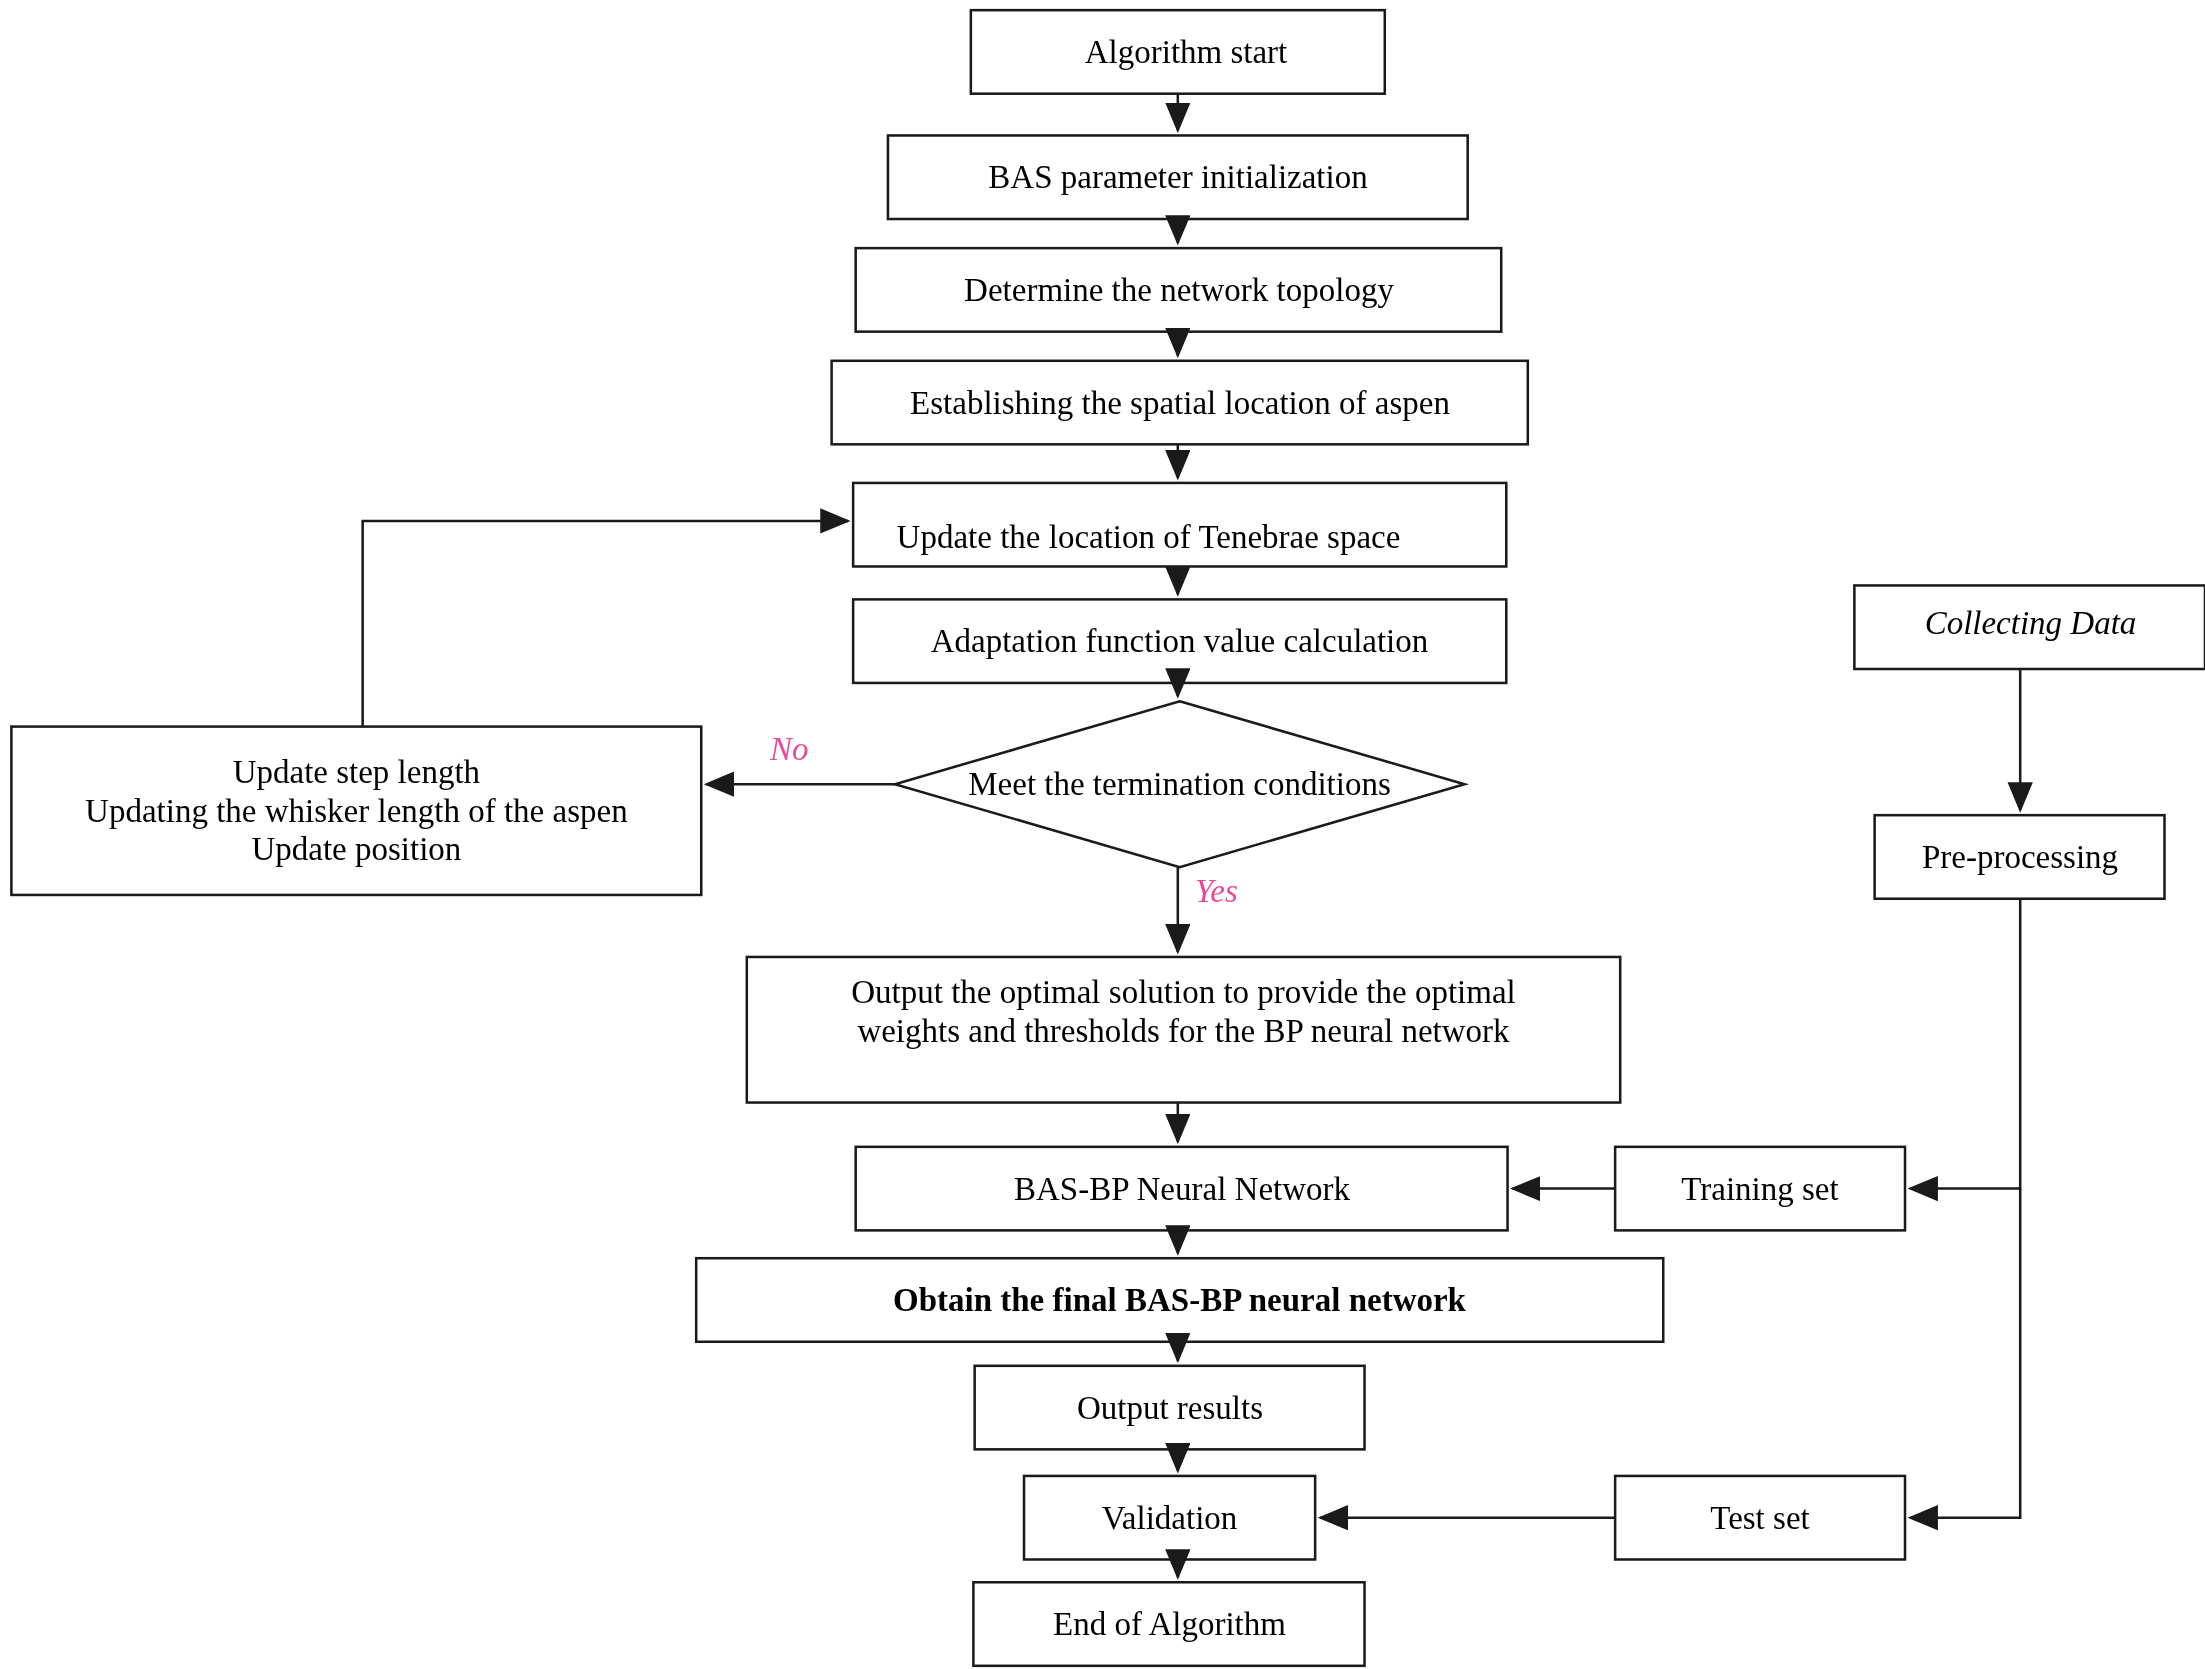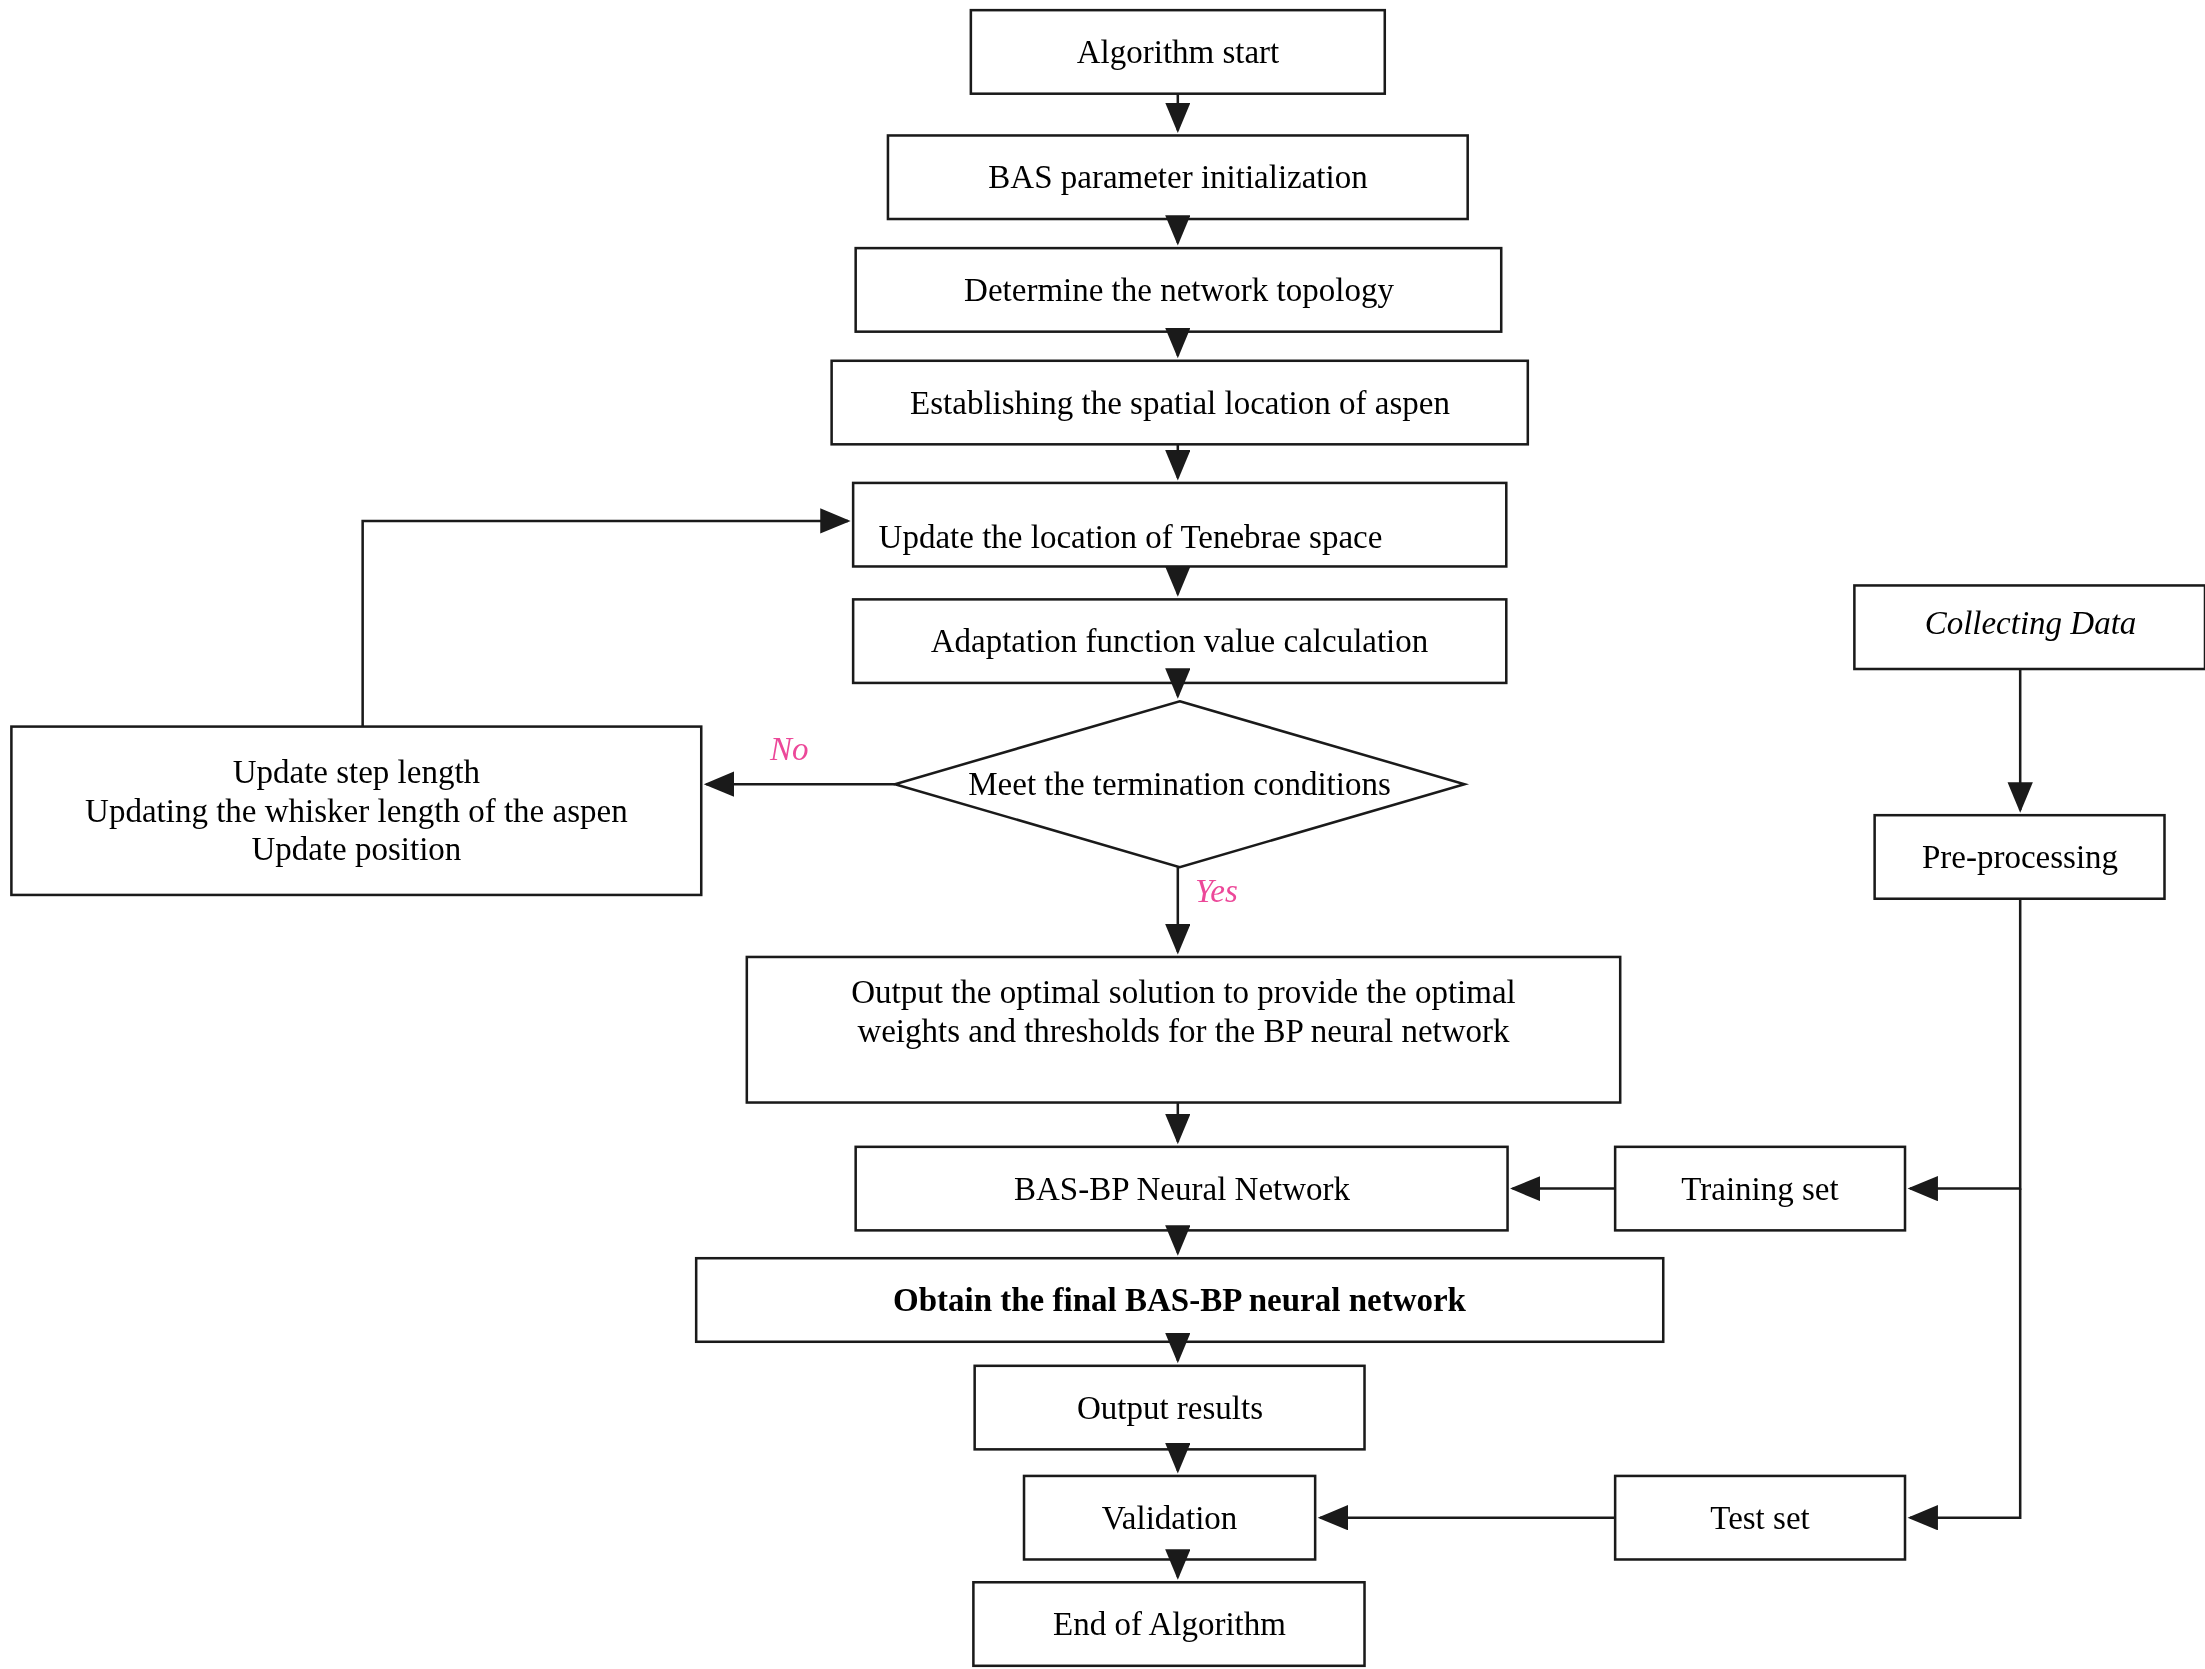--- a/index.html
+++ b/index.html
@@ -103,25 +103,25 @@
     <path class="edge" marker-end="url(#arrow)" d="M1861,2120 L1861,2150"></path>
     <path class="edge" marker-end="url(#arrow)" d="M1861,2290 L1861,2324"></path>
     <path class="edge" marker-end="url(#arrow)" d="M1861,2464 L1861,2492"></path>
     <path class="edge" marker-end="url(#arrow)" d="M3192,1057 L3192,1280"></path>
     <path class="edge" marker-end="url(#arrow)" d="M3192,1420 L3192,1878 L3018,1878"></path>
     <path class="edge" marker-end="url(#arrow)" d="M3192,1878 L3192,2398 L3018,2398"></path>
     <path class="edge" marker-end="url(#arrow)" d="M2552,1878 L2390,1878"></path>
     <path class="edge" marker-end="url(#arrow)" d="M2552,2398 L2086,2398"></path>
   </svg>
 
-  <div class="node-label" style="left:971px; top:10px;   width:414px;  height:84px;">Algorithm start</div>
+  <div class="node-label" style="left:971px; top:10px;   width:414px;  height:84px;padding-left:8px;">Algorithm start</div>
   <div class="node-label" style="left:888px; top:135px;  width:580px;  height:84px;">BAS parameter initialization</div>
   <div class="node-label" style="left:856px; top:248px;  width:646px; height:84px;">Determine the network topology</div>
   <div class="node-label" style="left:832px; top:361px;  width:696px; height:84px;">Establishing the spatial location of aspen</div>
-  <div class="node-label" style="left:804px; top:483px;  width:653px; height:108px;">Update the location of Tenebrae space</div>
+  <div class="node-label" style="left:822px; top:483px;  width:653px; height:108px;">Update the location of Tenebrae space</div>
   <div class="node-label" style="left:853px; top:599px;  width:653px; height:84px;">Adaptation function value calculation</div>
   <div class="node-label" style="left:882px; top:746px; width:595px;  height:77px;">Meet the termination conditions</div>
   <div class="node-label" style="left:11.4px;   top:727px; width:690px; height:168px;">Update step length
 Updating the whisker length of the aspen
 Update position</div>
   <div class="node-label" style="left:747px; top:957px; width:873px; height:110px;">Output the optimal solution to provide the optimal
 weights and thresholds for the BP neural network</div>
   <div class="node-label" style="left:856px; top:1147px; width:652px; height:84px;">BAS-BP Neural Network</div>
   <div class="node-label" style="left:696px; top:1258px; width:967px; height:84px;font-weight:bold;">Obtain the final BAS-BP neural network</div>
   <div class="node-label" style="left:975px; top:1366px; width:390px;  height:84px;">Output results</div>

